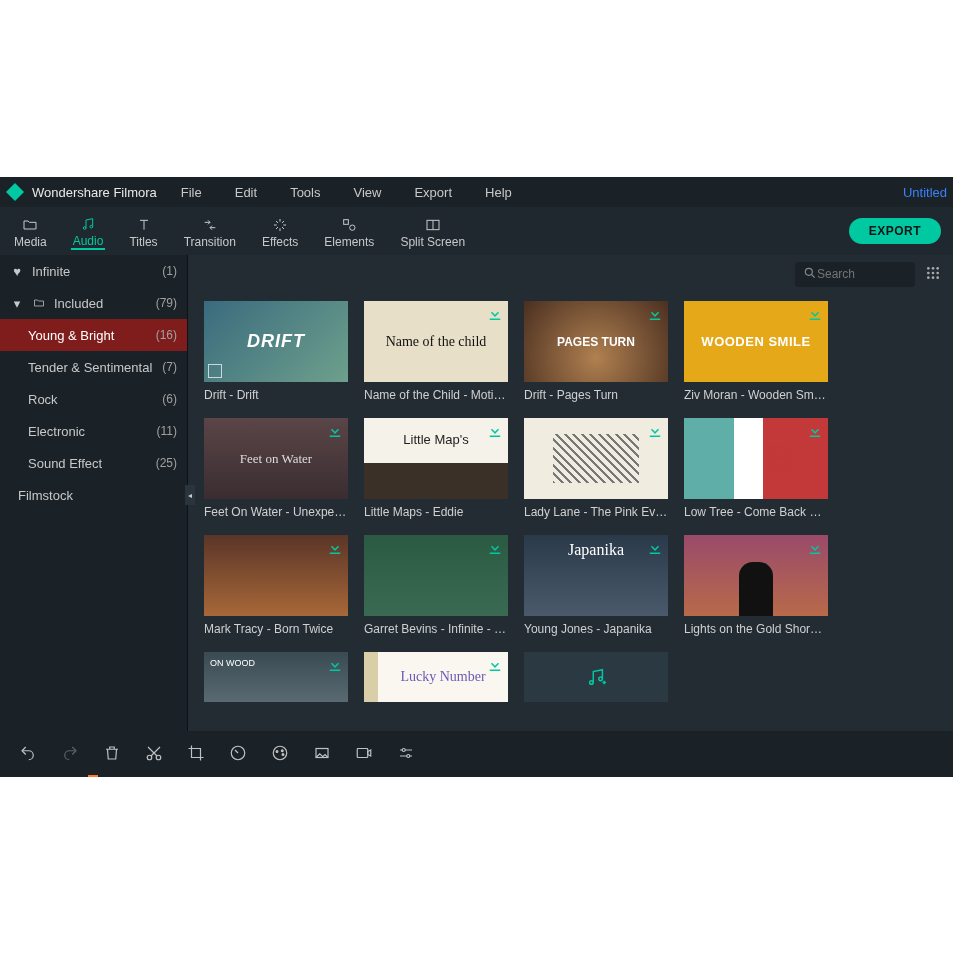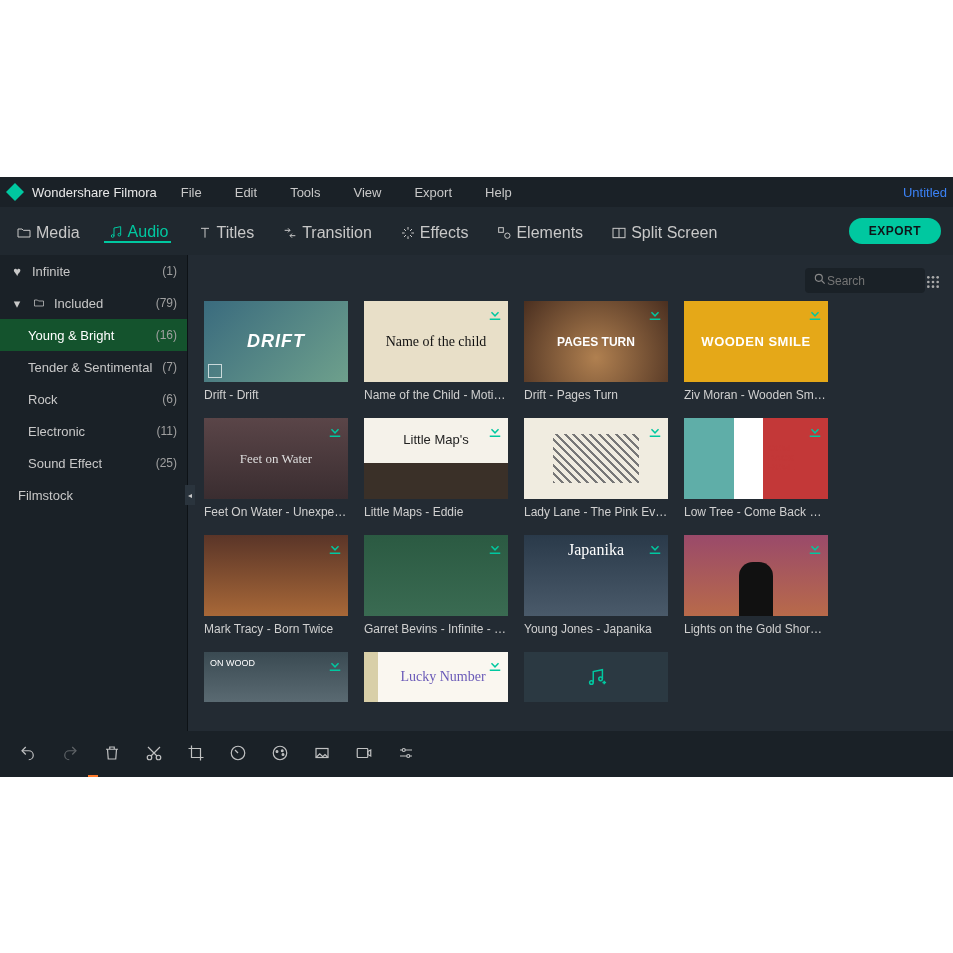--- a/index.html
+++ b/index.html
@@ -5,36 +5,36 @@
 *{margin:0;padding:0;box-sizing:border-box;font-family:-apple-system,BlinkMacSystemFont,"Segoe UI",Arial,sans-serif}
 body{background:#fff;width:953px;height:953px;overflow:hidden;color:#c8c8c8;font-size:13px}
 .app{position:absolute;top:177px;left:0;width:953px;height:600px;background:#1a2127;display:flex;flex-direction:column}
 .titlebar{height:30px;background:#1a2127;display:flex;align-items:center;padding:0 6px}
 .logo{width:18px;height:18px;background:#00c8a0;display:inline-block;margin-right:8px;clip-path:polygon(50% 0,100% 50%,50% 100%,0 50%)}
 .app-title{color:#e8e8e8;font-size:13px;margin-right:24px}
 .menu-items{display:flex;gap:33px}
 .menu-item{color:#c8c8c8;cursor:pointer;font-size:13px}
 .doc-title{margin-left:auto;color:#3b82f6;font-size:13px}
 .tabbar{height:48px;background:#20282f;display:flex;align-items:center;padding:0 12px;gap:22px}
-.tab{display:flex;align-items:center;gap:2px;cursor:pointer;color:#c8c8c8;font-size:16px;padding:4px 2px 0}
+.tab{display:flex;flex-direction:column;align-items:center;gap:2px;cursor:pointer;color:#c8c8c8;font-size:12px;padding:4px 2px 0}
 .tab.active{color:#00c8a0;border-bottom:2px solid #00c8a0}
 .tab-ico{width:20px;height:16px;display:flex;align-items:center;justify-content:center}
 .tab-ico svg{width:18px;height:16px}
 .export-btn{margin-left:auto;background:#00c8a0;color:#0f1418;font-weight:600;font-size:12px;padding:6px 20px;border-radius:14px;border:none;cursor:pointer;letter-spacing:.5px}
 .body{flex:1;display:flex;min-height:0}
 .sidebar{width:188px;background:#1a2127;border-right:1px solid #0d1216;display:flex;flex-direction:column;position:relative}
 .srow{display:flex;align-items:center;height:32px;padding:0 10px;cursor:pointer;font-size:13px;color:#c8c8c8}
 .srow.indent{padding-left:28px}
-.srow.active{background:#14532d;color:#fff}
+.srow.active{background:#7f1d1d;color:#fff}
 .srow .ico{width:14px;height:14px;margin-right:8px;display:flex;align-items:center;justify-content:center}
 .srow .lbl{flex:1;white-space:nowrap;overflow:hidden;text-overflow:ellipsis}
 .srow .cnt{font-size:12px;color:#a0a0a0}
 .collapse-handle{position:absolute;right:-8px;top:230px;width:10px;height:20px;background:#2a343d;display:flex;align-items:center;justify-content:center;cursor:pointer;font-size:8px}
 .content{flex:1;background:#232b33;display:flex;flex-direction:column;min-width:0}
-.search-row{height:38px;display:flex;align-items:flex-end;justify-content:flex-end;padding:0 12px;}
+.search-row{height:38px;display:flex;align-items:center;justify-content:flex-end;padding:0 12px;gap:10px}
 .search-box{display:flex;align-items:center;background:#1a2127;border-radius:4px;padding:4px 8px;width:120px}
 .search-box input{background:transparent;border:none;outline:none;color:#c8c8c8;font-size:12px;width:80px}
 .grid-ico{cursor:pointer}
 .grid{flex:1;overflow:auto;padding:8px 16px;display:flex;flex-wrap:wrap;gap:16px;align-content:flex-start}
 .card{width:144px}
 .thumb{width:144px;height:81px;background:#556070;position:relative;display:flex;align-items:center;justify-content:center;color:#fff;font-size:11px;text-align:center;overflow:hidden}
 .dl-badge{position:absolute;top:4px;right:4px;width:18px;height:18px}
 .dl-badge svg{width:18px;height:18px}
 .card-title{margin-top:6px;font-size:12px;color:#d0d0d0;white-space:nowrap;overflow:hidden;text-overflow:ellipsis}
 .selmark{position:absolute;bottom:4px;left:4px;width:14px;height:14px;border:1px solid rgba(255,255,255,.7)}

